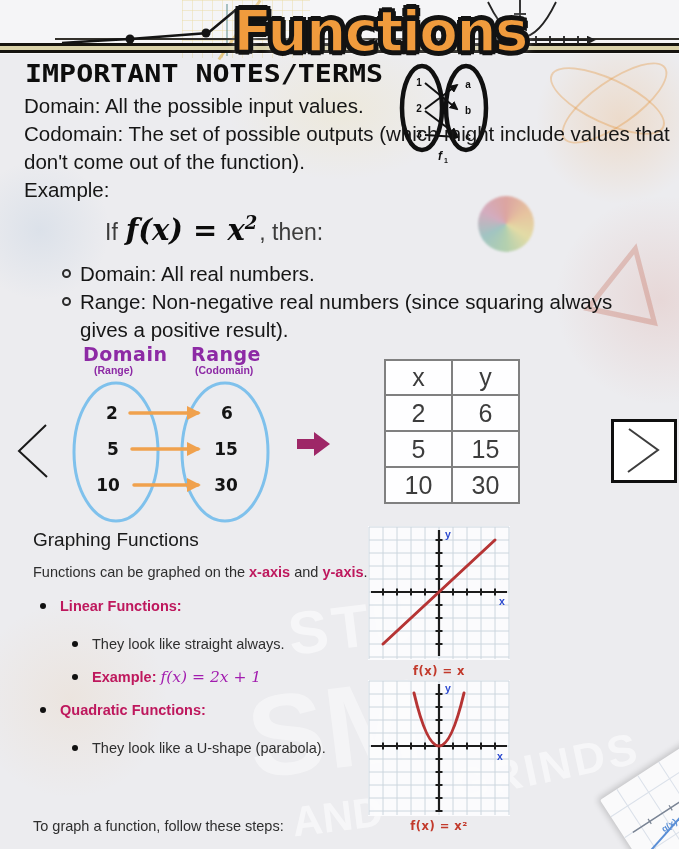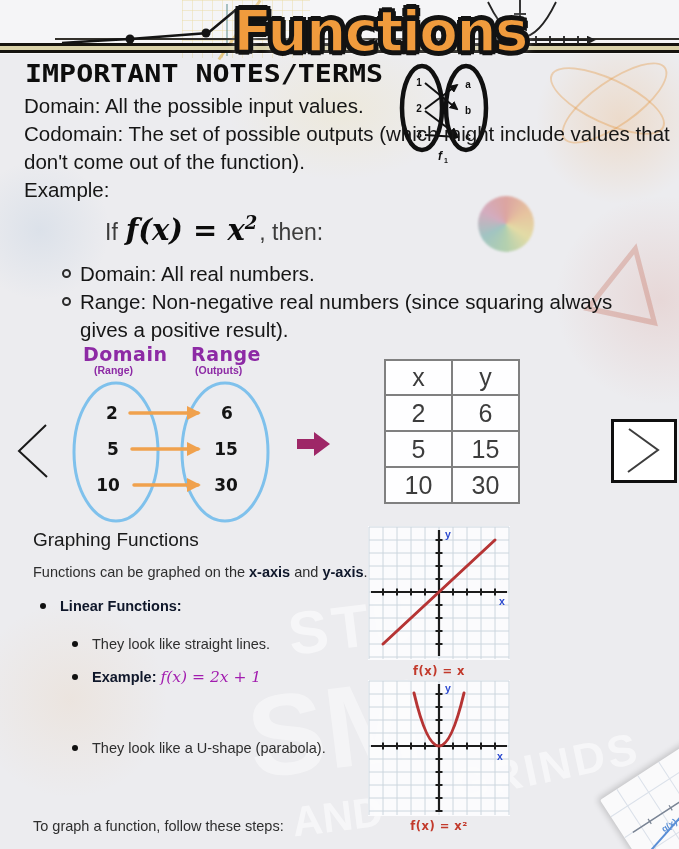--- a/index.html
+++ b/index.html
@@ -75,21 +75,21 @@
   .xy-table th{font-weight:400;height:35px}
 
   
   .nav-prev{left:16px;top:422px;width:36px;height:58px;z-index:8;cursor:pointer;background:transparent;border:none}
   .nav-next{left:611px;top:419px;width:66px;height:64px;z-index:8;cursor:pointer;background:#fff;border:3px solid #0f0f0f;
     display:flex;align-items:center;justify-content:center}
 
   
   .g-heading{left:33px;top:529px;font-size:19px;font-weight:normal;color:#191919;z-index:4}
   .g-line{position:absolute;z-index:4;font-size:14.5px;color:#2e2e2e;white-space:nowrap}
-  .g-line b{color:#0f172a}
+  .g-line b{color:#be185d}
   .dot2{display:inline-block;width:6px;height:6px;border-radius:50%;background:#111;margin:0 14px 2px 0;vertical-align:middle}
   .mathi{font-family:"DejaVu Serif",serif;font-style:italic;font-size:15.5px;color:#a21caf}
 
   
   .graph{z-index:4}
   .caption{position:absolute;width:142px;text-align:center;z-index:4;font-family:"DejaVu Sans",sans-serif;
     font-weight:bold;font-size:11.5px;color:#c2392b;letter-spacing:.5px}
 
   
   .notebook{left:600px;top:800px;width:220px;height:160px;background:#fafafb;border-radius:2px;z-index:2;
@@ -180,21 +180,21 @@
     <div class="row">
       <span class="dot"></span>
       <span>Range: Non-negative real numbers (since squaring always gives a positive result).</span>
     </div>
   </div>
 
   <div class="abs diagram">
     <span class="dlabel" style="left:25px;top:3px">Domain</span>
     <span class="dsub" style="left:36px;top:24px">(Range)</span>
     <span class="dlabel" style="left:133px;top:3px">Range</span>
-    <span class="dsub" style="left:137px;top:24px">(Outputs)</span>
+    <span class="dsub" style="left:137px;top:24px">(Codomain)</span>
     <svg width="280" height="195" viewBox="0 0 280 195" style="position:absolute;left:0;top:0">
       <defs>
         <marker id="ah-orange" viewBox="0 0 10 10" refX="8" refY="5" markerWidth="4" markerHeight="4" orient="auto">
           <path d="M0,0L10,5L0,10z" fill="#f0a14d"></path>
         </marker>
       </defs>
       <ellipse cx="58" cy="112" rx="42" ry="69" stroke="#7fc1ec" stroke-width="3" fill="none"></ellipse>
       <ellipse cx="167" cy="112" rx="43" ry="69" stroke="#7fc1ec" stroke-width="3" fill="none"></ellipse>
       <line x1="72" y1="73" x2="140" y2="73" stroke="#f0a14d" stroke-width="3.5" stroke-linecap="round" marker-end="url(#ah-orange)"></line>
       <line x1="74" y1="109" x2="140" y2="109" stroke="#f0a14d" stroke-width="3.5" stroke-linecap="round" marker-end="url(#ah-orange)"></line>
@@ -241,23 +241,24 @@
   <div class="abs nav-next">
     <svg width="34" height="48" viewBox="0 0 34 48">
       <polyline points="2,2 31,23 1,45" stroke="#3d3d3d" stroke-width="2" fill="none"></polyline>
     </svg>
   </div>
 
   <h3 class="abs g-heading">Graphing Functions</h3>
   <div class="g-line" style="left:33px;top:564px"><span>Functions can be graphed on the </span><b>x-axis</b><span> and </span><b>y-axis</b><span>.</span></div>
 
   <div class="g-line" style="left:40px;top:598px"><span class="dot2"></span><b>Linear Functions:</b></div>
-  <div class="g-line" style="left:72px;top:636px"><span class="dot2"></span><span>They look like straight lines.</span></div>
+  <div class="g-line" style="left:72px;top:636px"><span class="dot2"></span><span>They look like straight always.</span></div>
   <div class="g-line" style="left:72px;top:668px"><span class="dot2"></span><b>Example:</b>&nbsp;<span class="mathi">f(x) = 2x + 1</span></div>
 
+  <div class="g-line" style="left:40px;top:702px"><span class="dot2"></span><b>Quadratic Functions:</b></div>
   <div class="g-line" style="left:72px;top:740px"><span class="dot2"></span><span>They look like a U-shape (parabola).</span></div>
 
   <div class="g-line" style="left:33px;top:818px">To graph a function, follow these steps:</div>
 
   <svg class="abs graph" style="left:368px;top:526px" width="142" height="134" viewBox="0 0 142 134">
     <rect x="0" y="0" width="142" height="134" fill="rgba(252,252,253,.95)"></rect>
     <path d="M1,1V133M15,1V133M29,1V133M43,1V133M57,1V133M71,1V133M85,1V133M99,1V133M113,1V133M127,1V133M141,1V133" stroke="#ccd6de" stroke-width="1"></path>
     <path d="M1,1H141M1,14H141M1,27H141M1,40H141M1,53H141M1,66H141M1,79H141M1,92H141M1,105H141M1,118H141M1,131H141" stroke="#ccd6de" stroke-width="1"></path>
     <path d="M3,66H139M71,4V130" stroke="#1c1c1c" stroke-width="2.2"></path>
     <path d="M15,62.5V69.5M29,62.5V69.5M43,62.5V69.5M57,62.5V69.5M85,62.5V69.5M99,62.5V69.5M113,62.5V69.5M127,62.5V69.5" stroke="#1c1c1c" stroke-width="2"></path>

